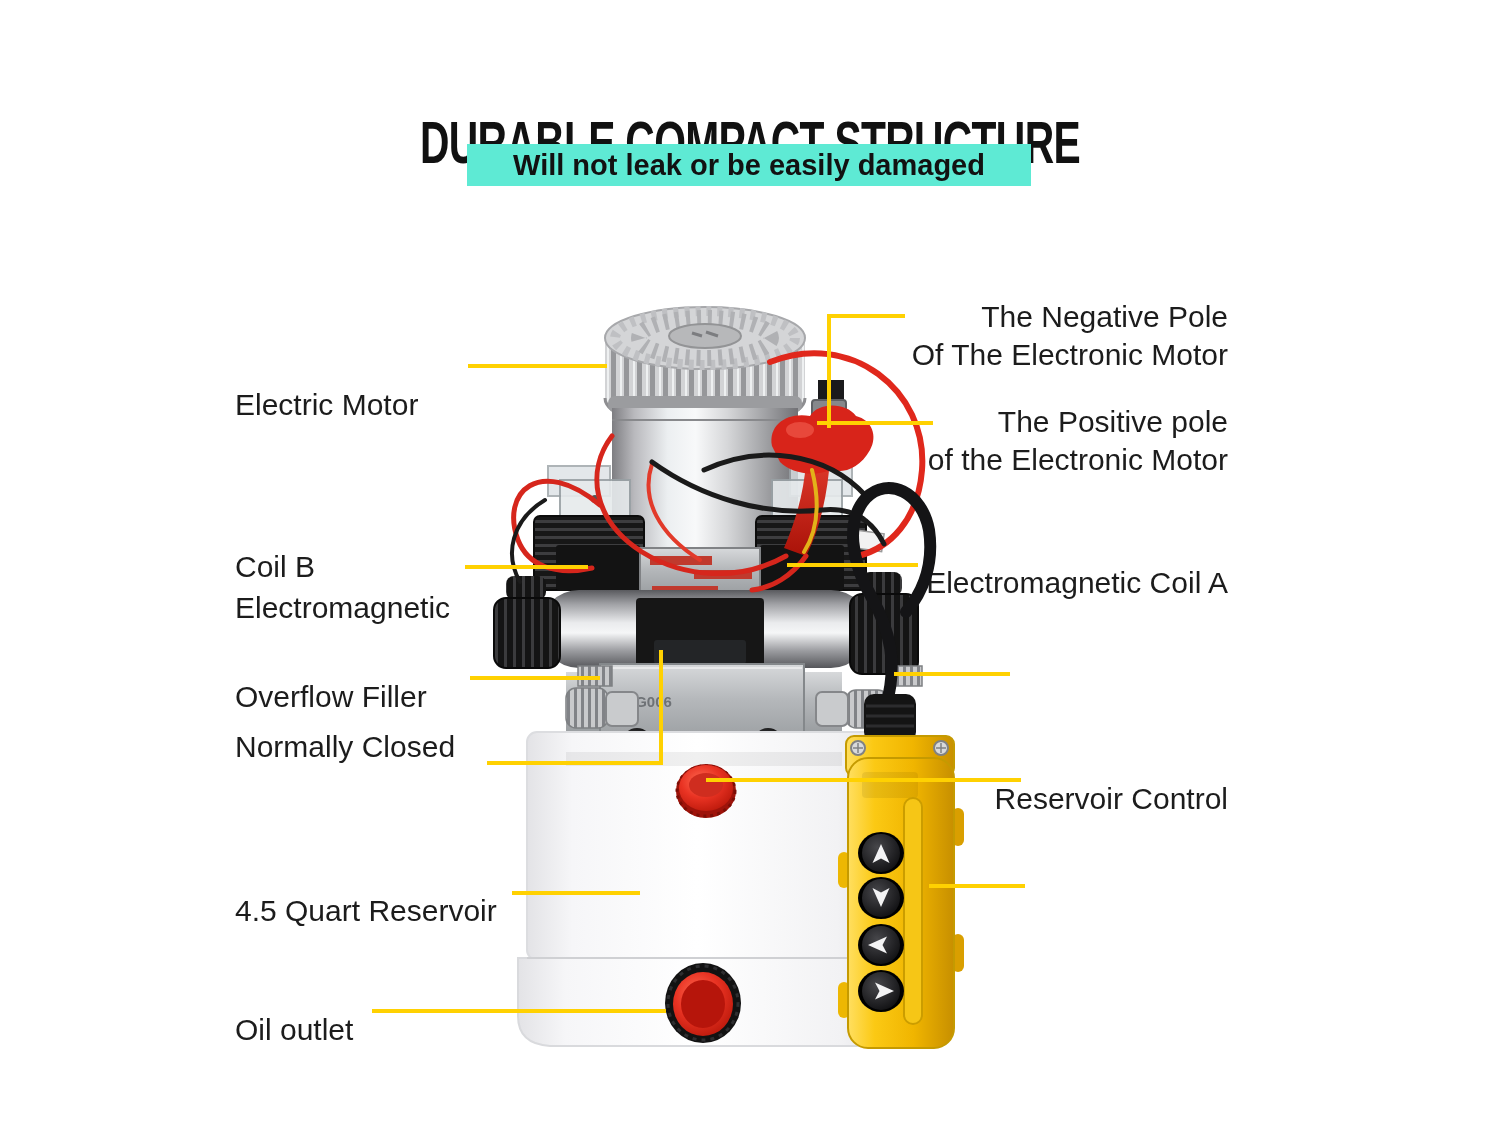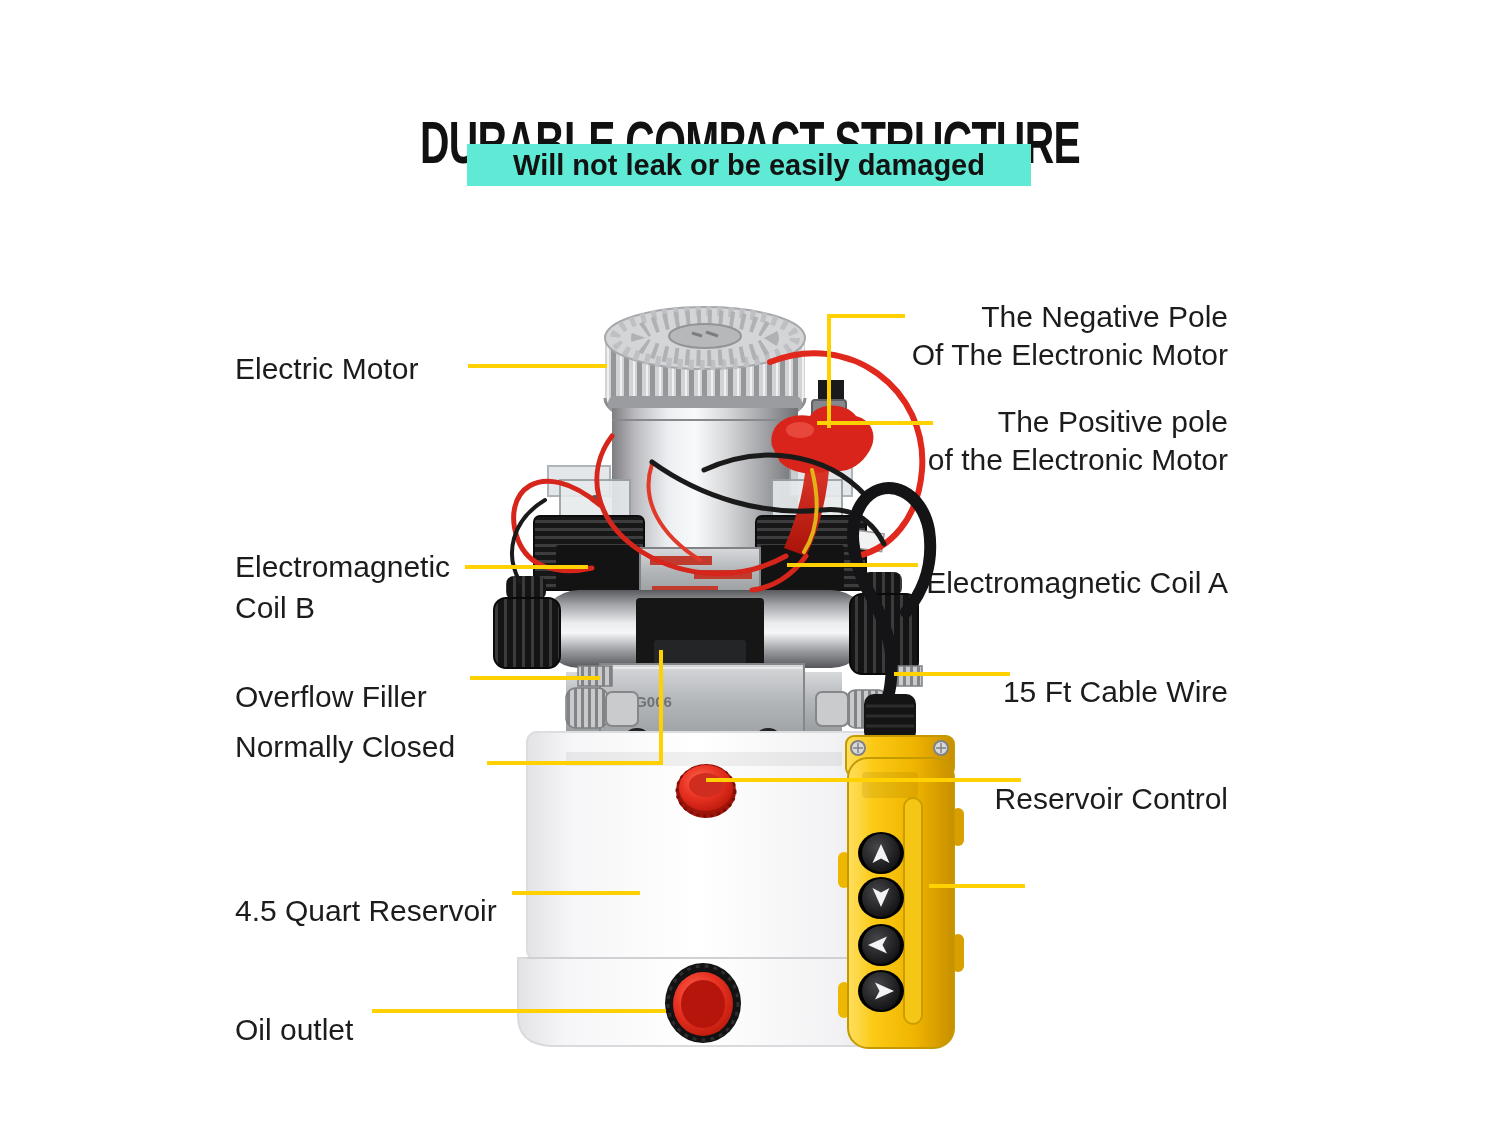--- a/index.html
+++ b/index.html
@@ -28,26 +28,26 @@
 </head>
 <body>
 
 <div class="stage">
 
   <h1 class="title">DURABLE COMPACT STRUCTURE</h1>
   <div class="banner">
     <span>Will not leak or be easily damaged</span>
   </div>
 
-  <div class="callout-label left" style="top:330px">
+  <div class="callout-label left" style="top:366px">
     <div>Electric Motor</div>
   </div>
   <div class="callout-label left" style="top:528px">
+    <div>Coil B</div>
     <div>Electromagnetic</div>
-    <div>Coil B</div>
   </div>
   <div class="callout-label left" style="top:658px">
     <div>Overflow Filler</div>
   </div>
   <div class="callout-label left" style="top:708px">
     <div>Normally Closed</div>
   </div>
   <div class="callout-label left" style="top:872px">
     <div>4.5 Quart Reservoir</div>
   </div>
@@ -58,23 +58,20 @@
   <div class="callout-label right" style="top:280px">
     <div>The Negative Pole</div>
     <div>Of The Electronic Motor</div>
   </div>
   <div class="callout-label right" style="top:385px">
     <div>The Positive pole</div>
     <div>of the Electronic Motor</div>
   </div>
   <div class="callout-label right" style="top:546px">
     <div>Electromagnetic Coil A</div>
-  </div>
-  <div class="callout-label right" style="top:655px">
-    <div>15 Ft Cable Wire</div>
   </div>
   <div class="callout-label right" style="top:762px">
     <div>Reservoir Control</div>
   </div>
 
   <svg class="svg-layer" width="1500" height="1125" viewBox="0 0 1500 1125">
     <defs>
       <linearGradient id="motorBody" x1="0" y1="0" x2="1" y2="0">
         <stop offset="0" stop-color="#7e7e82"></stop>
           <stop offset="0.12" stop-color="#b9b9bd"></stop>

